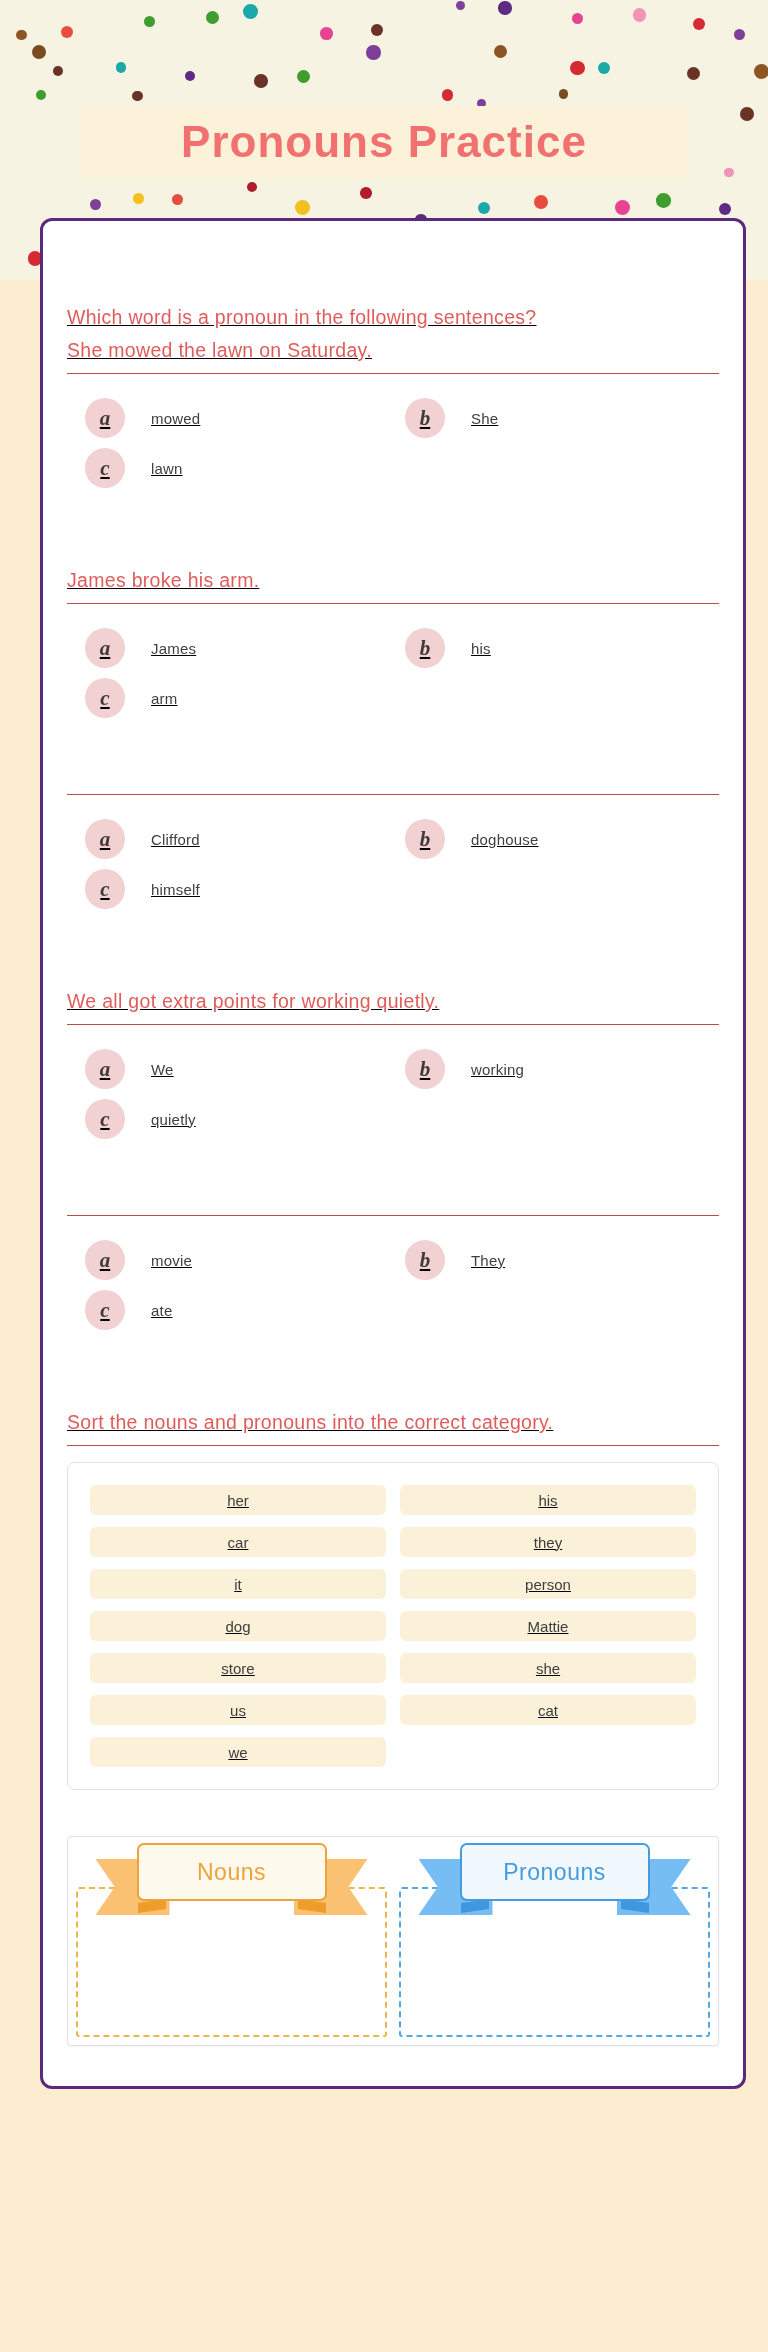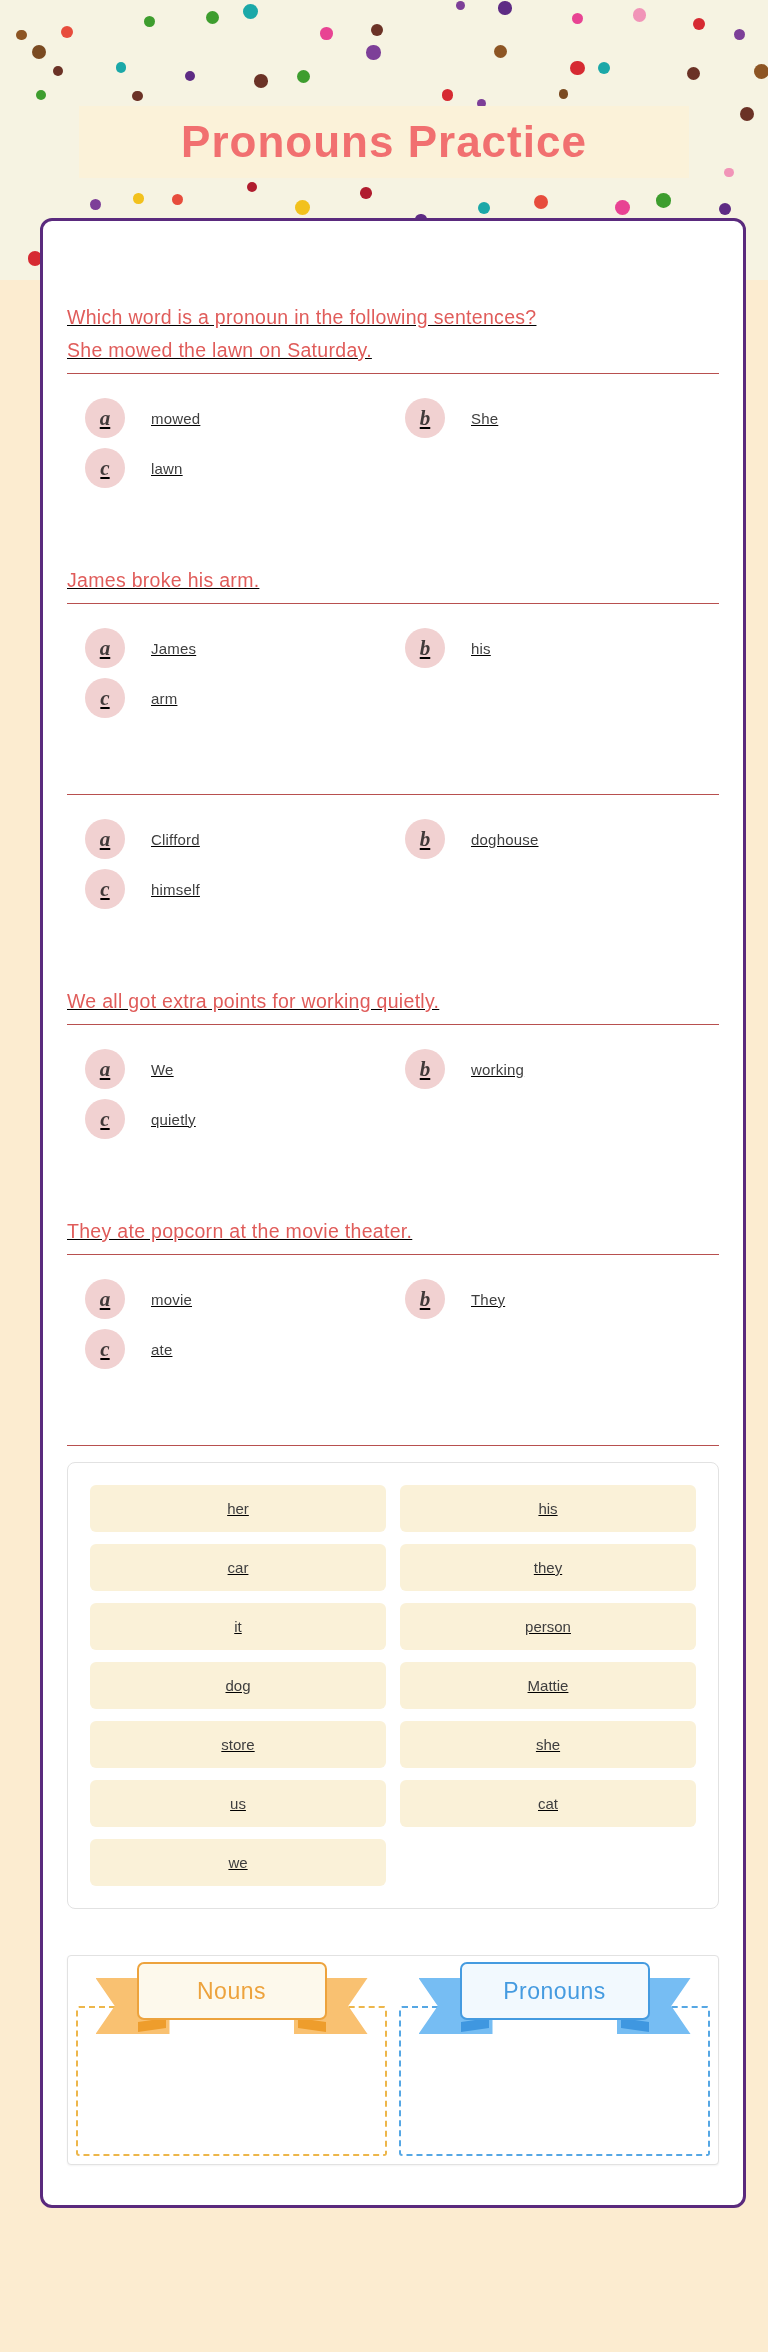--- a/index.html
+++ b/index.html
@@ -96,21 +96,21 @@
     margin-top: 16px;
     border: 1px solid var(--panel-border, #e2e2e2);
     border-radius: 8px;
     background: #fff;
     padding: 22px;
     display: grid;
     grid-template-columns: 1fr 1fr;
     gap: 12px 14px;
   }
   .tile {
-    height: 47px;
+    height: 30px;
     border-radius: 6px;
     background: var(--tile-bg, #faf1d8);
     color: var(--tile-text, #3e3e3e);
     font-size: 15px;
     display: flex; align-items: center; justify-content: center;
     cursor: grab;
   }
   .drop-area {
     margin-top: 46px;
     border: 1px solid var(--panel-border, #e2e2e2);
@@ -343,41 +343,41 @@
           <span class="opt-label">working</span>
         </div>
         <div class="option">
           <span class="opt-circle">c</span>
           <span class="opt-label">quietly</span>
         </div>
       </div>
     </div>
 
     <div class="question">
-      <div class="q-prompt">
-        <span>They ate popcorn at the movie theater.</span>
-      </div>
       <div class="q-underline"></div>
       <div class="options">
         <div class="option">
           <span class="opt-circle">a</span>
           <span class="opt-label">movie</span>
         </div>
         <div class="option">
           <span class="opt-circle">b</span>
           <span class="opt-label">They</span>
         </div>
         <div class="option">
           <span class="opt-circle">c</span>
           <span class="opt-label">ate</span>
         </div>
       </div>
     </div>
 
     <div>
+      <div class="q-prompt">
+        <span>Sort the nouns and pronouns into the correct category.</span>
+      </div>
       <div class="q-underline"></div>
 
       <div class="word-bank">
         <div class="tile">her</div>
         <div class="tile">his</div>
         <div class="tile">car</div>
         <div class="tile">they</div>
         <div class="tile">it</div>
         <div class="tile">person</div>
         <div class="tile">dog</div>

